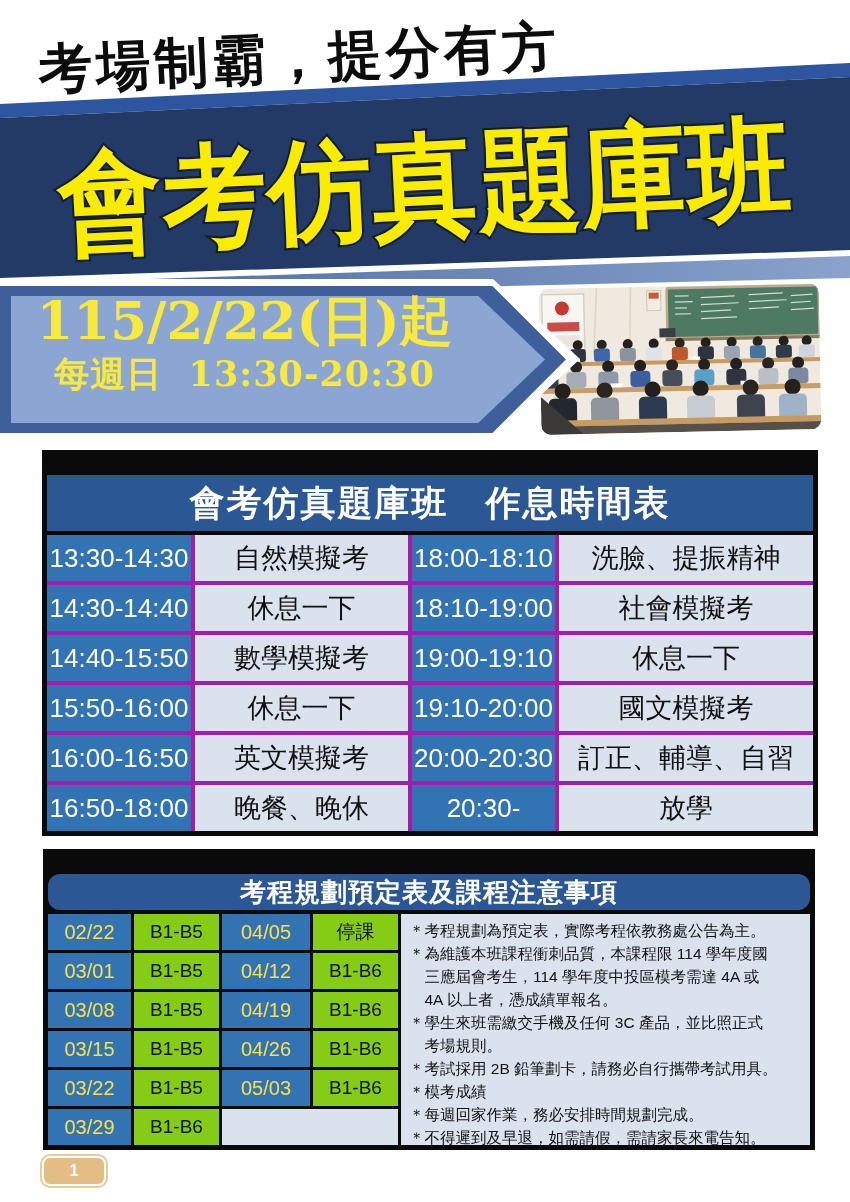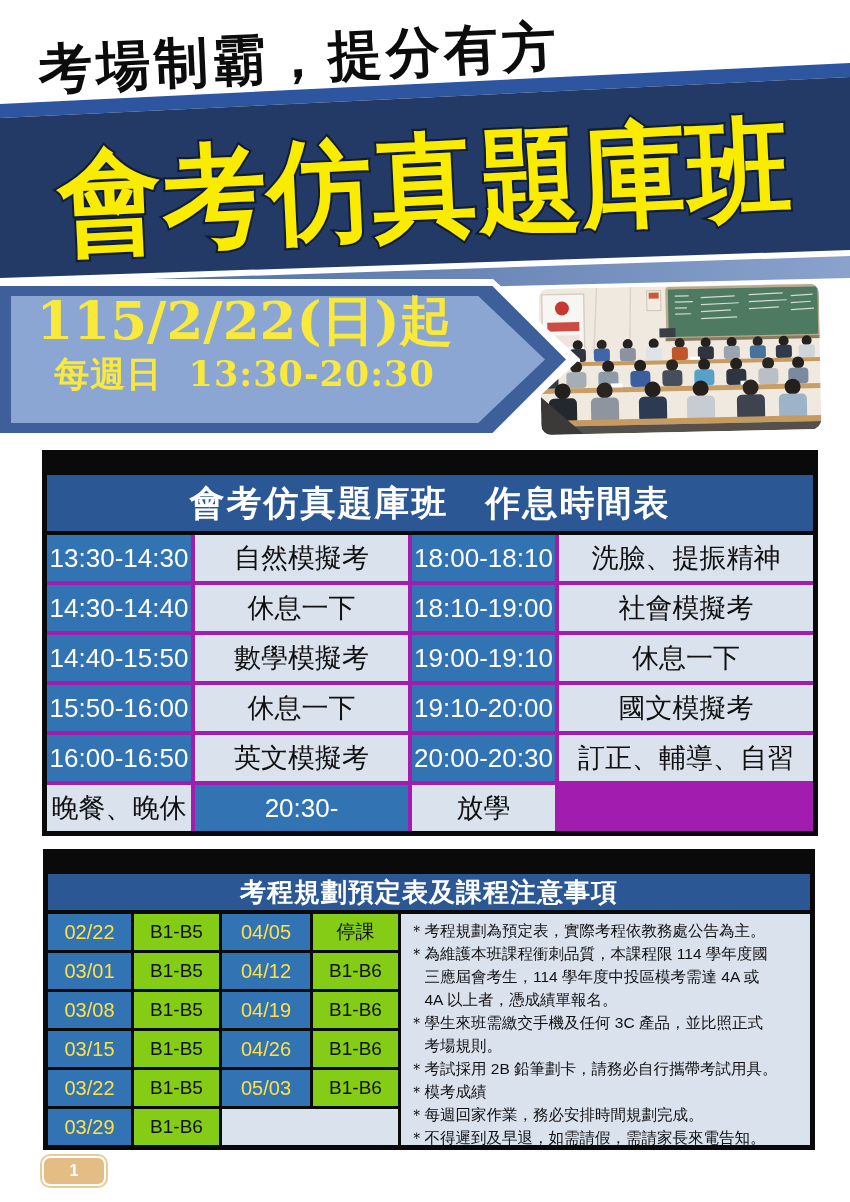--- a/index.html
+++ b/index.html
@@ -73,21 +73,21 @@
   .schedule{left:42px;top:450px;width:766px;}
   .schedule .tbl-header{height:56px;font-size:35px;letter-spacing:2px;}
   .schedule-grid{
     display:grid;grid-template-columns:144px 213px 143px 1fr;
     grid-auto-rows:46px;gap:4px;background:#a21caf;
   }
   .cell{display:flex;align-items:center;justify-content:center;}
   .cell-time{background:#3273b4;color:#ffffff;font-size:26px;font-weight:500;}
   .cell-act{background:#dae2ee;color:#111111;font-size:27px;font-weight:500;}
   .plan{left:43px;top:849px;width:762px;}
-  .plan .tbl-header{height:36px;font-size:26px;letter-spacing:1px;}
+  .plan .tbl-header{height:36px;font-size:26px;letter-spacing:1px;border-radius:12px;}
   .plan-grid{
     display:grid;grid-template-columns:83px 85px 88px 85px 1fr;
     grid-auto-rows:36px;gap:3px;background:#0a0a0a;
   }
   .cell-date{background:#3273b4;color:#fde047;font-size:20px;font-weight:500;}
   .cell-range{background:#84cc16;color:#111111;font-size:19px;font-weight:500;}
   .cell-empty{background:#dae2ee;grid-column:3 / span 2;}
   .notes-cell{
     grid-column:5;grid-row:1 / span 6;background:#dae2ee;color:#111111;
     padding:5px 16px 3px 8px;display:flex;flex-direction:column;justify-content:flex-start;
@@ -246,20 +246,21 @@
       <div class="cell cell-time">19:00-19:10</div>
       <div class="cell cell-act">休息一下</div>
       <div class="cell cell-time">15:50-16:00</div>
       <div class="cell cell-act">休息一下</div>
       <div class="cell cell-time">19:10-20:00</div>
       <div class="cell cell-act">國文模擬考</div>
       <div class="cell cell-time">16:00-16:50</div>
       <div class="cell cell-act">英文模擬考</div>
       <div class="cell cell-time">20:00-20:30</div>
       <div class="cell cell-act">訂正、輔導、自習</div>
+      <div class="cell cell-time">16:50-18:00</div>
       <div class="cell cell-act">晚餐、晚休</div>
       <div class="cell cell-time">20:30-</div>
       <div class="cell cell-act">放學</div>
     </div>
   </div>
 
   <div class="tbl-frame plan">
     <div class="tbl-header">考程規劃預定表及課程注意事項</div>
     <div class="plan-grid">
       <div class="cell cell-date">02/22</div>

